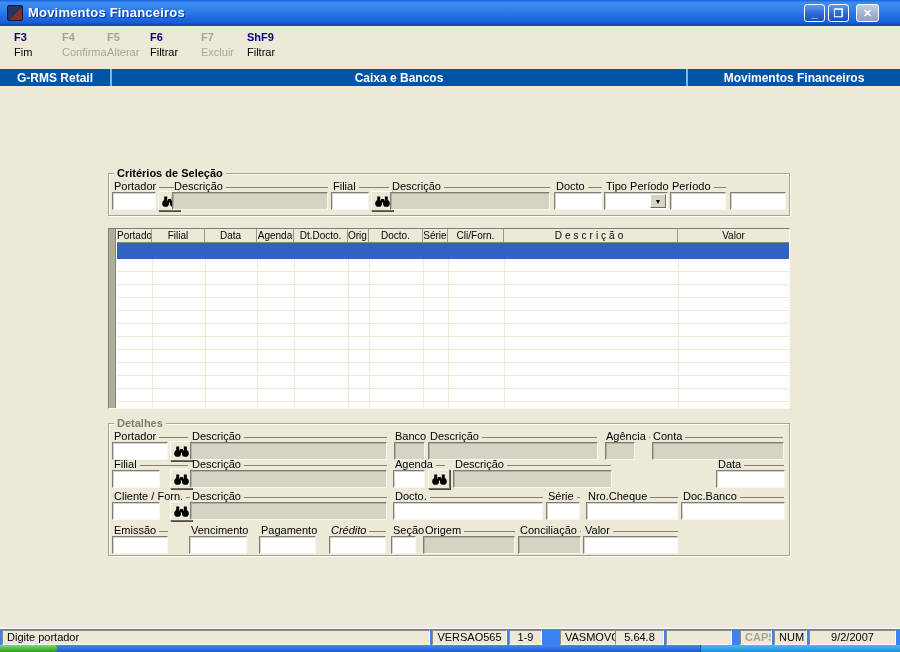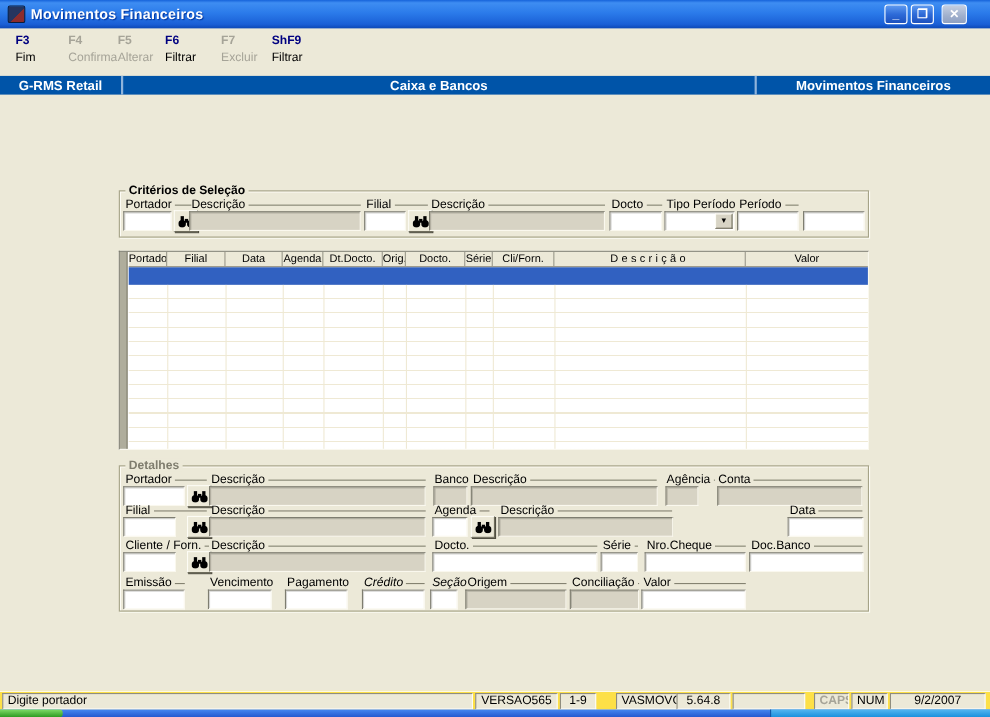--- a/index.html
+++ b/index.html
@@ -68,21 +68,21 @@
       linear-gradient(#EFE9D4,#EFE9D4) 177px 0/1px 100% no-repeat,
       linear-gradient(#EFE9D4,#EFE9D4) 231px 0/1px 100% no-repeat,
       linear-gradient(#EFE9D4,#EFE9D4) 252px 0/1px 100% no-repeat,
       linear-gradient(#EFE9D4,#EFE9D4) 306px 0/1px 100% no-repeat,
       linear-gradient(#EFE9D4,#EFE9D4) 331px 0/1px 100% no-repeat,
       linear-gradient(#EFE9D4,#EFE9D4) 387px 0/1px 100% no-repeat,
       linear-gradient(#EFE9D4,#EFE9D4) 561px 0/1px 100% no-repeat,
       repeating-linear-gradient(to bottom,#fff 0 12px,#EFE9D4 12px 13px); }
 
   
-  .statusbar { position:absolute; left:0; top:628px; width:900px; height:17px; background:#fde047; border-top:1px solid #FDFCF5; }
+  .statusbar { position:absolute; left:0; top:628px; width:900px; height:17px; background:#3b82f6; border-top:1px solid #FDFCF5; }
   .spanel { position:absolute; top:1px; height:15px; border:1px solid; border-color:#8F8D7E #FDFCF5 #FDFCF5 #8F8D7E;
     font-size:11px; line-height:13px; padding:0 4px; background:#ECE9D8; white-space:nowrap; overflow:hidden; }
   .spanel.center { text-align:center; }
   .spanel.dim { color:#A6A498; }
 
   
   .taskbar { position:absolute; left:0; top:645px; width:900px; height:7px;
     background:linear-gradient(180deg,#4687F0 0%,#2458CF 100%); }
   .startbtn { position:absolute; left:0; top:645px; width:57px; height:7px;
     background:linear-gradient(180deg,#7EDB66 0%,#2C9A20 100%); border-radius:0 3px 3px 0; }
@@ -331,21 +331,21 @@
     </div>
   <div class="fld" style="left:189px; top:536px; width:58px;"></div>
   <div class="lbl" style="left:261px; top:524px; width:55px;">
       <span>Pagamento</span>
     </div>
   <div class="fld" style="left:259px; top:536px; width:57px;"></div>
   <div class="lbl" style="left:331px; top:524px; width:55px;font-style:italic;">
       <span>Crédito</span>
     </div>
   <div class="fld" style="left:329px; top:536px; width:57px;"></div>
-  <div class="lbl" style="left:393px; top:524px; width:33px;font-style:italic;">
+  <div class="lbl" style="left:393px; top:524px; width:33px;">
       <span>Seção</span>
     </div>
   <div class="fld" style="left:391px; top:536px; width:25px;"></div>
   <div class="lbl" style="left:425px; top:524px; width:90px;">
       <span>Origem</span>
     </div>
   <div class="fld ro" style="left:423px; top:536px; width:92px;"></div>
   <div class="lbl" style="left:520px; top:524px; width:61px;">
       <span>Conciliação</span>
     </div>

